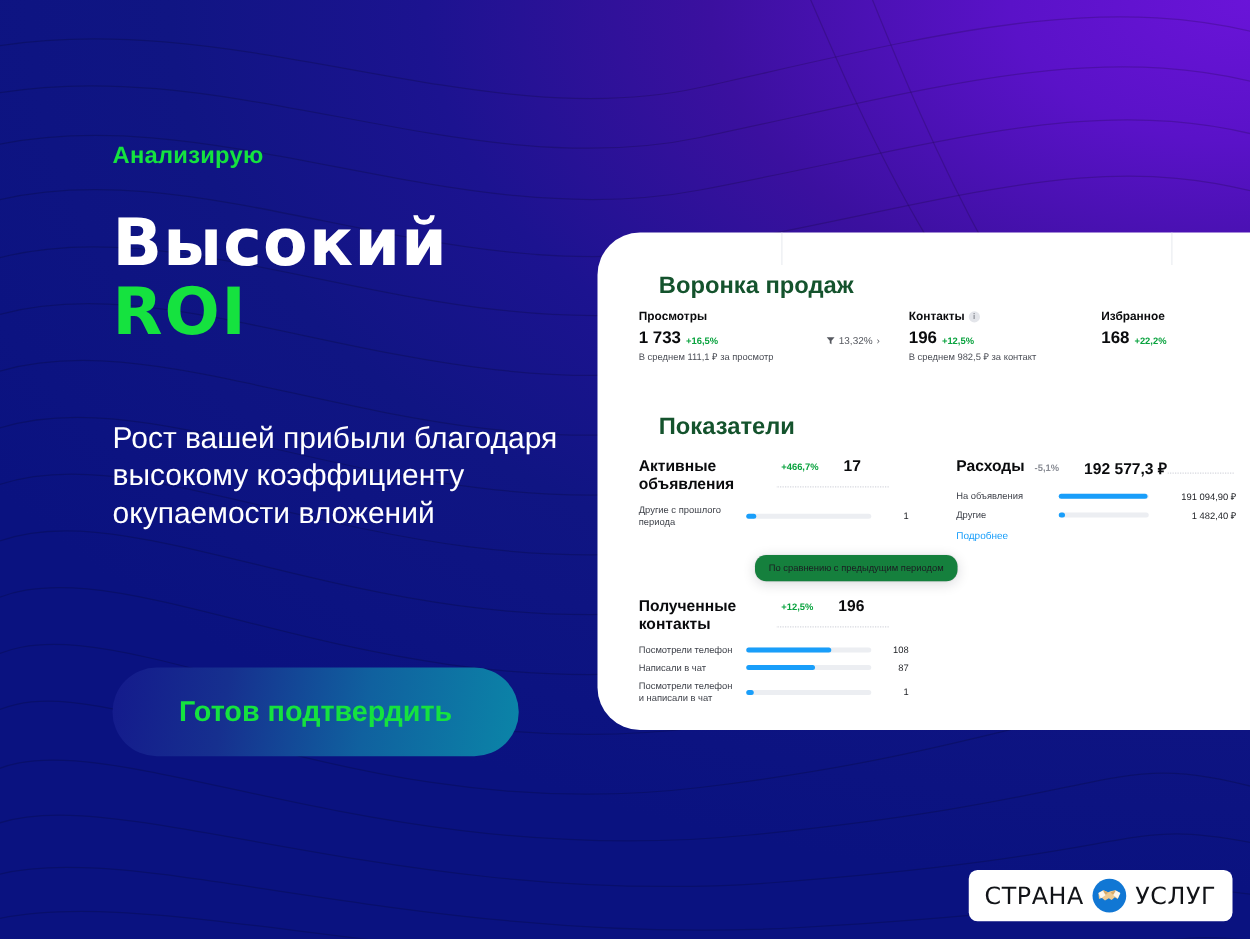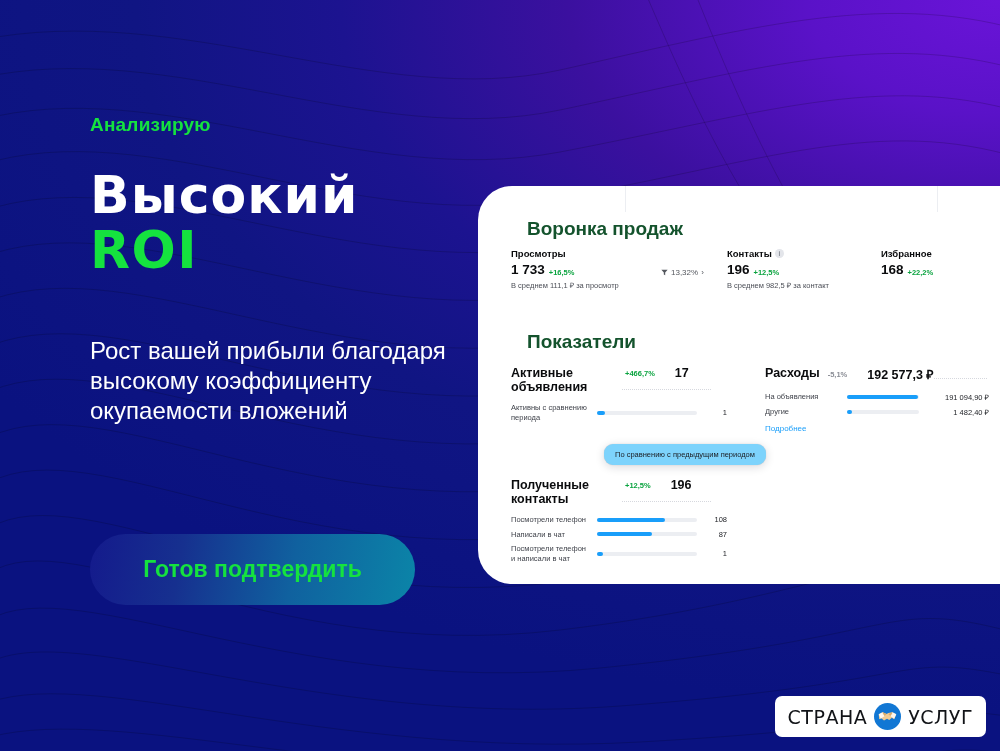--- a/index.html
+++ b/index.html
@@ -122,21 +122,21 @@
   #mb-spend .mlabel { width:74px; flex:0 0 74px; }
   #mb-spend .mbar   { width:72px; flex:0 0 72px; margin:0 8px; }
   #mb-spend .mnum   { width:62px; flex:0 0 62px; }
   #mb-spend .mhead .mtitle { max-width:130px; }
 
   #spend-more { margin-top:7px; font-size:8px; color:#199efa; font-weight:500; cursor:pointer; }
 
   
   #tooltip {
     position:absolute; left:126px; top:258px;
-    background:#7dd3fc; border-radius:9px; padding:6px 11px;
+    background:#15803d; border-radius:9px; padding:6px 11px;
     box-shadow:0 2px 10px rgba(16,20,40,.16), 0 0 1px rgba(16,20,40,.22);
     font-size:7.5px; color:#1b1d22; white-space:nowrap; z-index:5;
   }
 
   
   #logo {
     position:absolute; right:14px; bottom:14px; z-index:6;
     background:#ffffff; border-radius:7px;
     padding:7px 13px; display:flex; align-items:center; gap:7px;
   }
@@ -242,21 +242,21 @@
   <div class="mblock" id="mb-ads">
     <div class="mhead">
       <div class="mdots"></div>
       <div class="mtitle">Активные объявления</div>
       <div class="mright">
         <span class="mdelta-up">+466,7%</span>
         <span class="mtotal">17</span>
       </div>
     </div>
     <div class="mrow">
-      <div class="mlabel">Активны с сравнению периода</div>
+      <div class="mlabel">Другие с прошлого периода</div>
       <div class="mbar">
           <i style="width:8%"></i>
         </div>
       <div class="mnum">1</div>
     </div>
   </div>
 
   <div class="mblock" id="mb-spend">
     <div class="mhead">
       <div class="mdots"></div>

